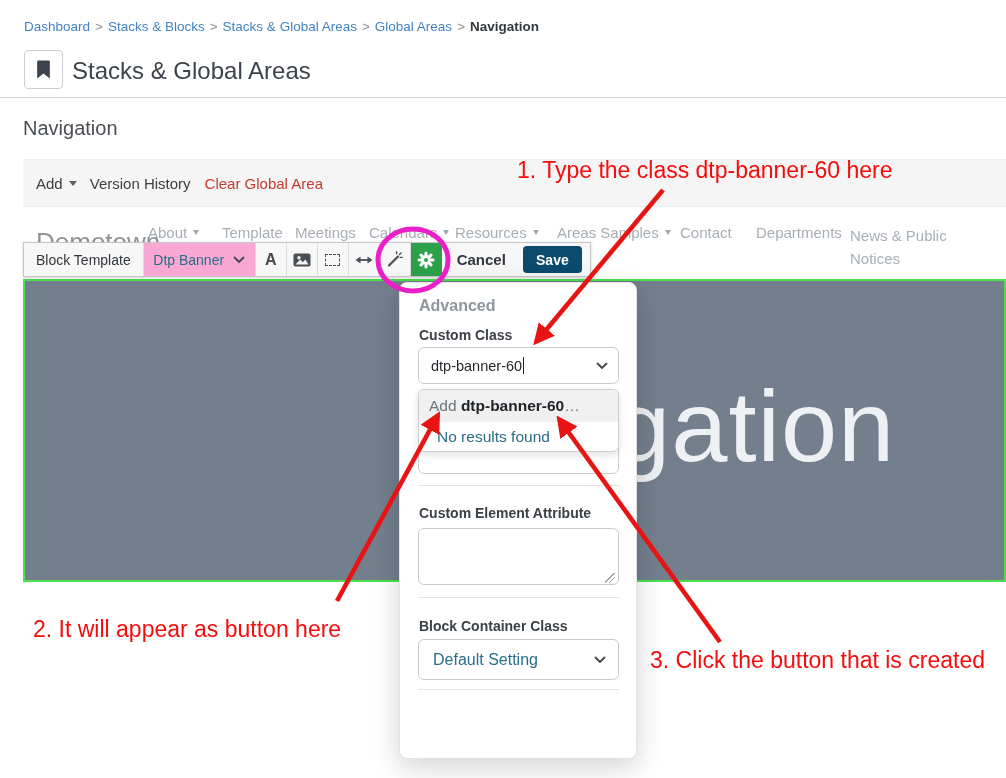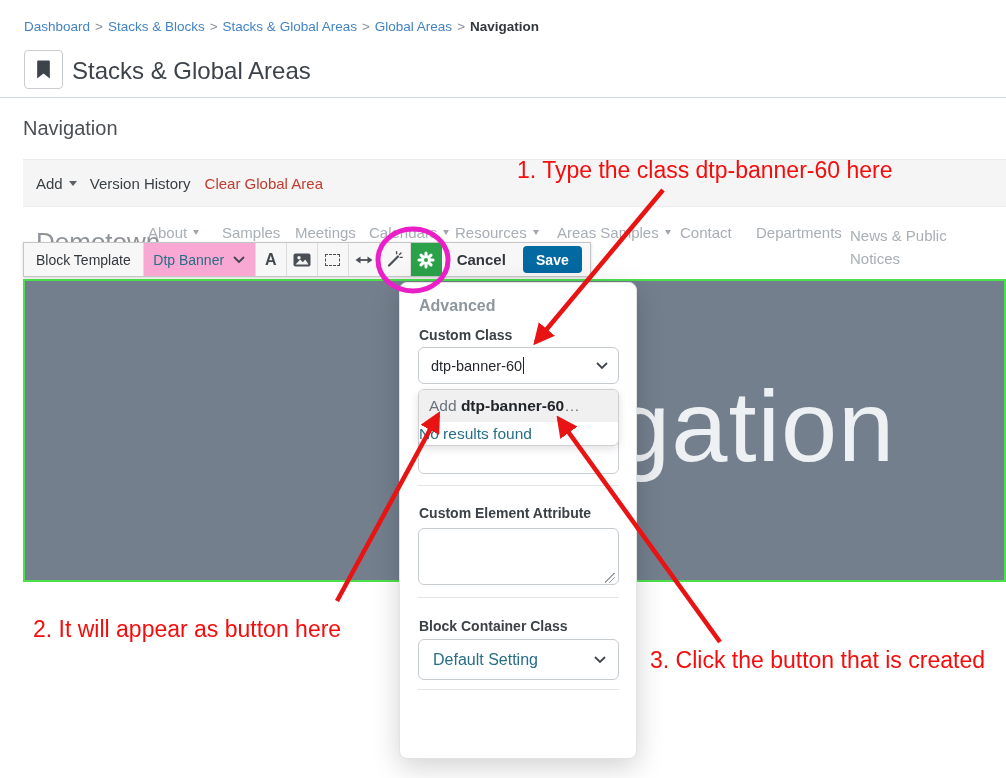--- a/index.html
+++ b/index.html
@@ -40,21 +40,21 @@
   
   .block-toolbar { left:23px; top:242px; height:35px; z-index:5; display:flex; align-items:stretch;
                    background:#f7f7f7; border:1px solid #c6c6c6; box-shadow:0 1px 3px rgba(0,0,0,.18); }
   .bt-cell { display:flex; align-items:center; justify-content:center; border-right:1px solid #dddddd; }
   .bt-label { padding:0 12px; font-weight:normal; font-size:14px; color:#33373c; }
   .bt-select { width:112px; background:#f9a8d4; gap:9px; font-size:14px; color:#276e86; cursor:pointer; }
   .bt-icon { width:31px; cursor:pointer; color:#44494e; }
   .bt-A { font-weight:bold; font-size:16px; }
   .bt-gear { width:31px; background:#2ba149; border-right:none; cursor:pointer; }
   .bt-cancel { padding:0 15px; font-weight:bold; font-size:15px; color:#33373c; border-right:none; cursor:pointer; }
-  .bt-save { align-self:center; margin:0 8px 0 2px; width:59px; height:27px; background:#0369a1; color:#fff;
+  .bt-save { align-self:center; margin:0 8px 0 2px; width:59px; height:27px; background:#0c4a6e; color:#fff;
              font-weight:bold; font-size:14px; border:none; border-radius:4px; cursor:pointer; }
 
   
   .banner { left:23px; top:279px; width:983px; height:303px; background:#737f8d; border:2px solid #4ce14c; }
   .banner-text { position:absolute; left:383px; top:88px; font-size:101px; font-weight:200; color:#eef1f4;
                  letter-spacing:1px; white-space:nowrap; }
 
   
   .popover { left:399px; top:282px; width:238px; height:477px; background:#fff; border:1px solid #e3e3e3;
              border-radius:8px; box-shadow:0 8px 28px rgba(0,0,0,.18); z-index:10; }
@@ -65,21 +65,21 @@
               font-size:14.5px; color:#24282c; cursor:text; }
   .po-input .flex1 { flex:1; display:flex; align-items:center; }
   .text-caret { display:inline-block; width:0; height:17px; border-left:1px solid #222; margin-left:1px; }
   .under-box { position:absolute; left:18px; top:107px; width:201px; height:84px; border:1px solid #c9ced3;
                border-radius:6px; background:#fff; z-index:1; }
   .dropdown { position:absolute; left:18px; top:106px; width:201px; background:#fff; border:1px solid #cfcfcf;
               border-radius:6px; box-shadow:0 3px 8px rgba(0,0,0,.12); z-index:3; overflow:hidden; }
   .dd-row1 { height:32px; background:#f0f0f0; display:flex; align-items:center; padding-left:10px;
              font-size:15.5px; color:#6c757d; cursor:pointer; white-space:pre; }
   .dd-row1 b { color:#212529; }
-  .dd-row2 { height:23px; display:flex; align-items:center; padding-left:0; font-size:15.5px; color:#276e86; }
+  .dd-row2 { height:29px; display:flex; align-items:center; padding-left:18px; font-size:15.5px; color:#276e86; }
   .po-hr { position:absolute; left:18px; width:201px; height:0; border-top:1px solid #e1e5e8; }
   .po-textarea { position:absolute; left:18px; top:245px; width:201px; height:57px; border:1px solid #c6cbd0;
                  border-radius:6px; background:#fff; resize:none; font-family:inherit; }
   .resize-grip { position:absolute; left:205px; top:290px; width:10px; height:10px; z-index:11;
                  background:linear-gradient(135deg,transparent 45%,#9aa0a5 45%,#9aa0a5 52%,transparent 52%,transparent 68%,#9aa0a5 68%,#9aa0a5 75%,transparent 75%); }
   .po-select { position:absolute; left:18px; top:356px; width:201px; height:41px; border:1px solid #c6cbd0;
                border-radius:6px; background:#fff; display:flex; align-items:center; padding:0 12px 0 14px;
                font-size:16px; color:#276e86; cursor:pointer; }
   .po-select .flex1 { flex:1; }
   .po-btn { position:absolute; left:18px; top:421px; width:201px; height:37px; background:#c13434; border:none;
@@ -124,21 +124,21 @@
     <span class="at-item">Version History</span>
     <span class="at-clear">Clear Global Area</span>
   </div>
 
   <div class="abs site-name">Demotown</div>
   <div class="abs nav-item" style="left:148px">
     <span>About</span>
       <span class="caret nav-caret"></span>
   </div>
   <div class="abs nav-item" style="left:222px">
-      <span>Samples</span>
+      <span>Template</span>
     </div>
   <div class="abs nav-item" style="left:295px">
       <span>Meetings</span>
     </div>
   <div class="abs nav-item" style="left:369px">
     <span>Calendars</span>
       <span class="caret nav-caret"></span>
   </div>
   <div class="abs nav-item" style="left:455px">
     <span>Resources</span>

